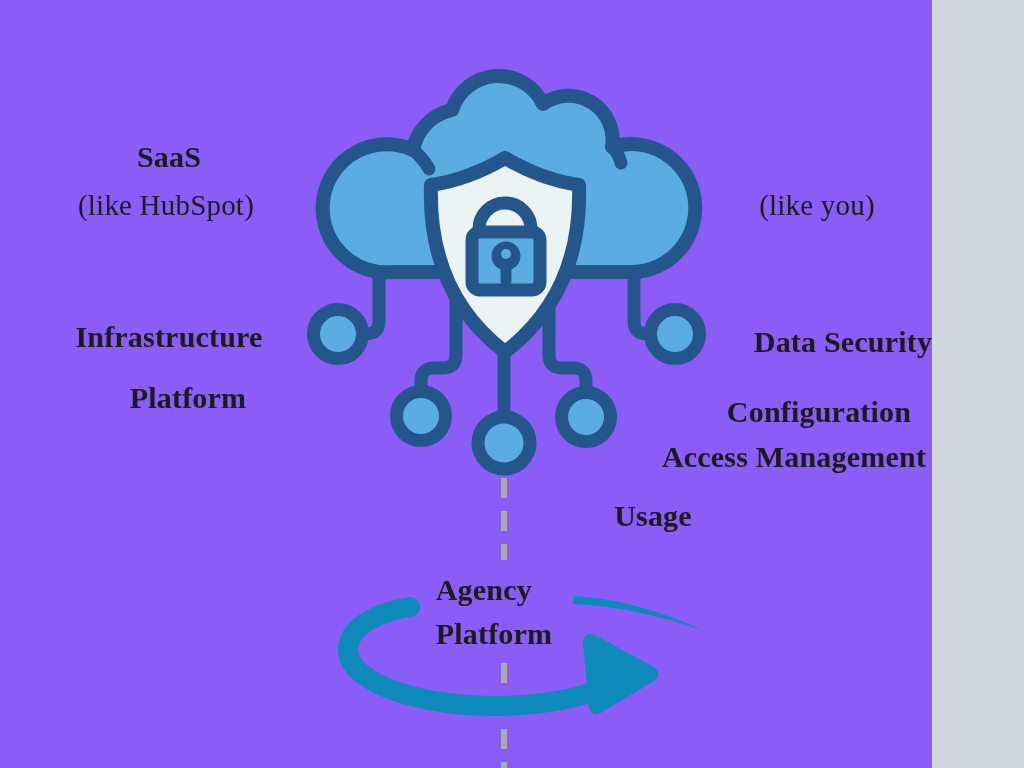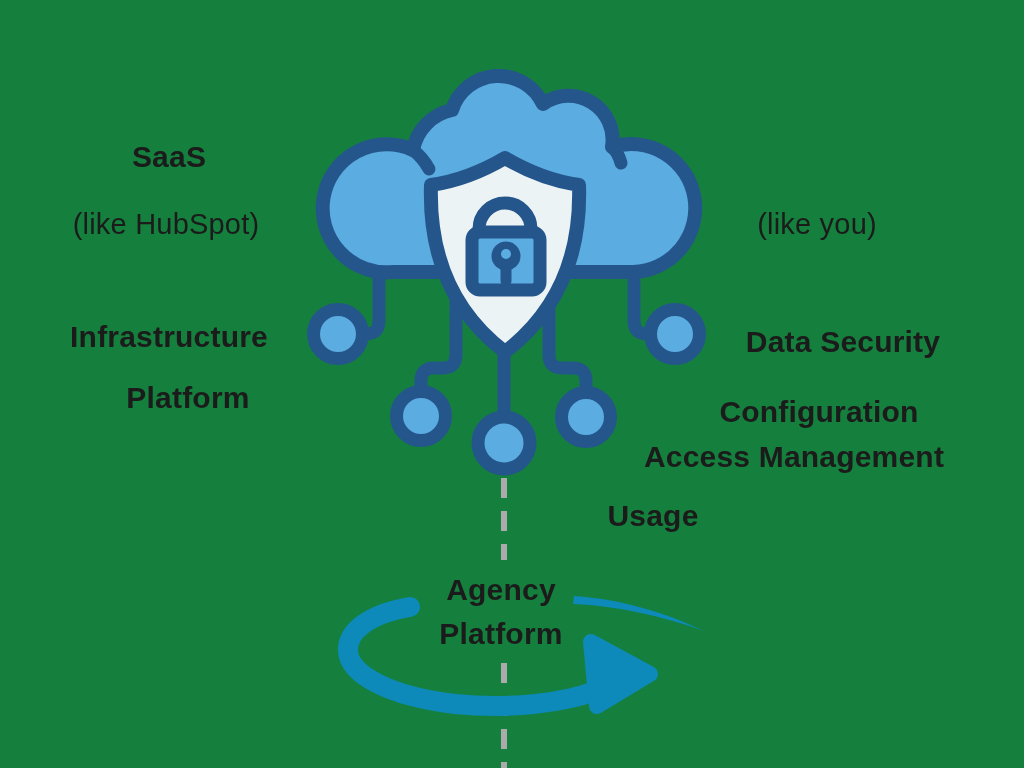--- a/index.html
+++ b/index.html
@@ -1,28 +1,28 @@
 <!DOCTYPE html>
 <html><head>
 <meta charset="utf-8">
 <style>
   html,body{margin:0;padding:0;background:#cfd8dc;}
   #canvas{
-    position:relative;width:1024px;height:768px;overflow:hidden;
-    background:#15803d;
-    font-family:Liberation Sans, sans-serif;color:#1B1B1B;
+    position:relative;width:932px;height:768px;overflow:hidden;
+    background:#8b5cf6;
+    font-family:Liberation Serif, serif;color:#1B1B1B;
   }
   #art{position:absolute;left:0;top:0;}
   .lbl{
     position:absolute;transform:translate(-50%,-50%);
     font-size:30px;font-weight:700;white-space:nowrap;letter-spacing:.2px;
   }
-  .sub{font-weight:400;font-size:29px;margin-top:19px;}
+  .sub{font-weight:400;font-size:29px;}
   .bridge{
-    text-align:center;line-height:44px;margin-left:7px;
+    text-align:left;line-height:44px;
   }
   
   .dash{stroke:#ABABAB;stroke-width:6;fill:none;stroke-dasharray:20 13;}
   .swoosh{stroke:#0D89BA;stroke-width:20;fill:none;stroke-linecap:round;}
   .tailfill{fill:#0D89BA;stroke:none;}
   .head{fill:#0D89BA;stroke:#0D89BA;stroke-width:16;stroke-linejoin:round;}
   .conn{stroke:#24568C;stroke-width:13;fill:none;stroke-linecap:round;}
   .node{fill:#5BACE0;stroke:#24568C;stroke-width:13;}
   .cloud{fill:#5BACE0;stroke:#24568C;stroke-width:14;stroke-linejoin:round;}
   .stub{stroke:#24568C;stroke-width:13;fill:none;stroke-linecap:round;}

